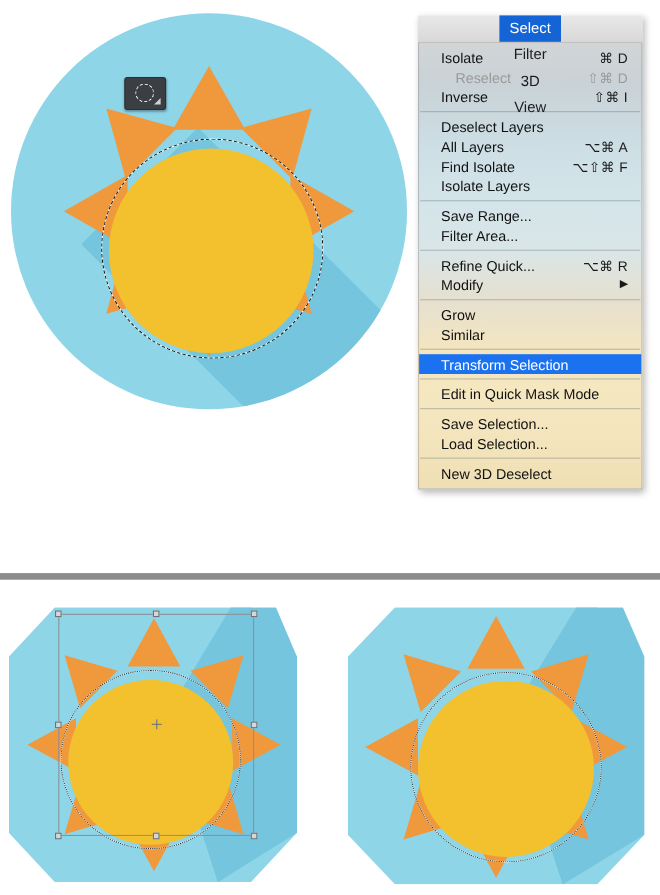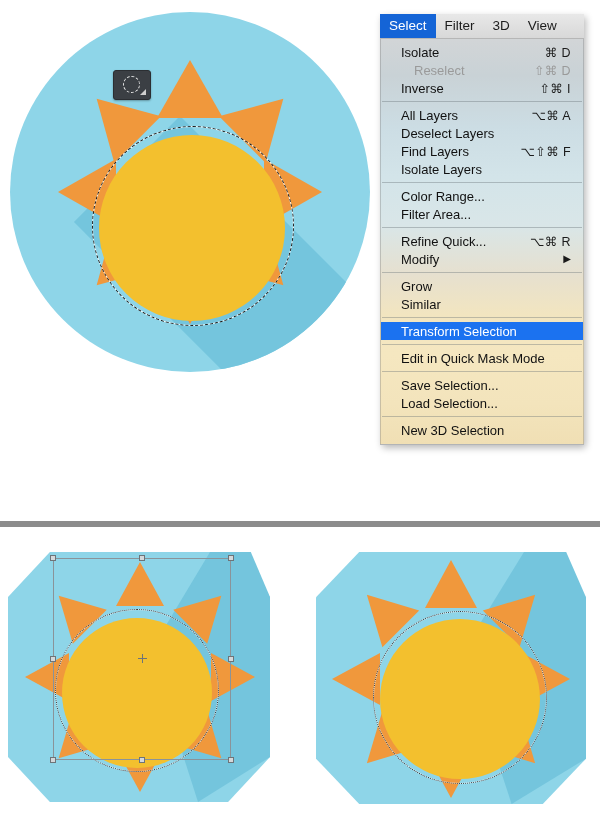--- a/index.html
+++ b/index.html
@@ -129,20 +129,21 @@
     position:absolute; left:380px; top:14px;
     width:204px;
     box-shadow:2px 3px 7px rgba(0,0,0,.28);
     border-radius:0 0 3px 3px;
   }
   #menubar{
     display:flex; align-items:center;
     height:24px;
     background:linear-gradient(180deg,#e8e8e8 0%,#d8d8d8 100%);
     border-bottom:1px solid #b6b6b6;
+    flex-direction:column;
   }
   .menubar-item{
     font-size:13.5px; color:#1c1c1c;
     padding:0 9px; height:24px; line-height:24px;
     white-space:nowrap;
   }
   .menubar-item.active{
     background:#1464d6; color:#ffffff;
   }
 
@@ -293,36 +294,36 @@
       <div class="mi disabled">
         <span class="mi-label">Reselect</span>
         <span class="mi-key">⇧⌘ D</span>
       </div>
       <div class="mi">
         <span class="mi-label">Inverse</span>
         <span class="mi-key">⇧⌘ I</span>
       </div>
       <div class="sep"></div>
       <div class="mi">
+        <span class="mi-label">Deselect Layers</span>
+      </div>
+      <div class="mi">
         <span class="mi-label">All Layers</span>
         <span class="mi-key">⌥⌘ A</span>
       </div>
       <div class="mi">
-        <span class="mi-label">Deselect Layers</span>
-      </div>
-      <div class="mi">
-        <span class="mi-label">Find Layers</span>
+        <span class="mi-label">Find Isolate</span>
         <span class="mi-key">⌥⇧⌘ F</span>
       </div>
       <div class="mi">
         <span class="mi-label">Isolate Layers</span>
       </div>
       <div class="sep"></div>
       <div class="mi">
-        <span class="mi-label">Color Range...</span>
+        <span class="mi-label">Save Range...</span>
       </div>
       <div class="mi">
         <span class="mi-label">Filter Area...</span>
       </div>
       <div class="sep"></div>
       <div class="mi">
         <span class="mi-label">Refine Quick...</span>
         <span class="mi-key">⌥⌘ R</span>
       </div>
       <div class="mi">
@@ -346,16 +347,16 @@
       </div>
       <div class="sep"></div>
       <div class="mi">
         <span class="mi-label">Save Selection...</span>
       </div>
       <div class="mi">
         <span class="mi-label">Load Selection...</span>
       </div>
       <div class="sep"></div>
       <div class="mi">
-        <span class="mi-label">New 3D Selection</span>
+        <span class="mi-label">New 3D Deselect</span>
       </div>
     </div>
 </div>
 
 </body></html>

